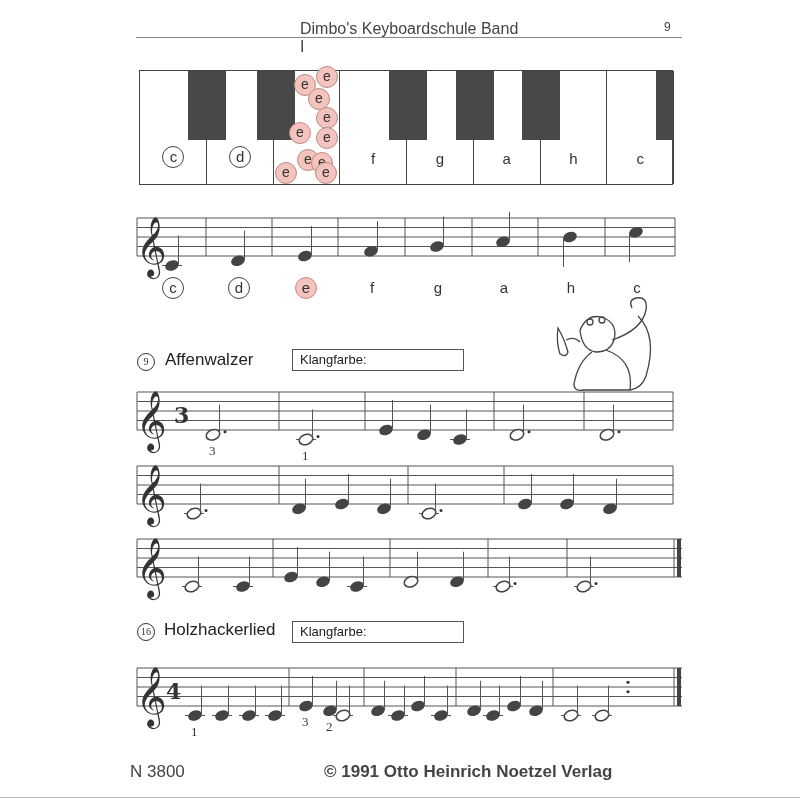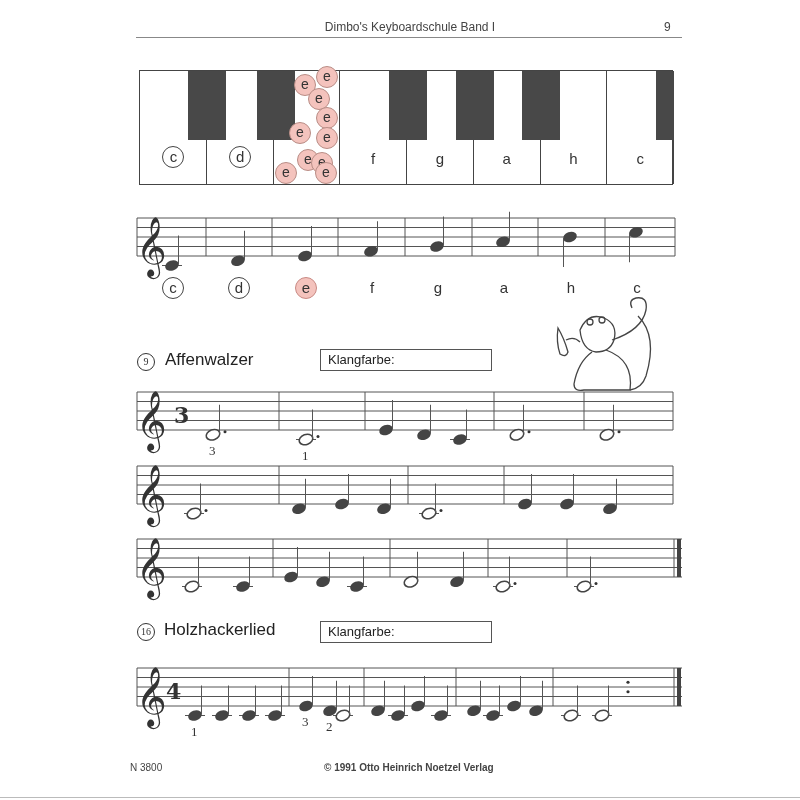--- a/index.html
+++ b/index.html
@@ -1,33 +1,33 @@
 <!DOCTYPE html>
 <html><head>
 <meta charset="utf-8">
 <style>
   html,body{margin:0;padding:0;background:#fff;}
   body{width:800px;height:800px;position:relative;overflow:hidden;font-family:"Liberation Sans",sans-serif;color:#333;}
-  .header-title{position:absolute;left:300px;top:20px;width:220px;text-align:center;font-size:12px;color:#444;}
+  .header-title{position:absolute;left:300px;top:20px;width:220px;text-align:left;font-size:16px;color:#444;}
   .page-number{position:absolute;left:664px;top:20px;font-size:12px;color:#444;}
   .header-rule{position:absolute;left:136px;top:37px;width:546px;height:1px;background:#888;}
   .keyboard{position:absolute;left:139px;top:70px;width:534px;height:115px;border:1.5px solid #444;box-sizing:border-box;}
   .white-key{position:absolute;top:0;height:100%;border-right:1.5px solid #444;box-sizing:border-box;}
   .white-key:last-child{border-right:none;}
   .black-key{position:absolute;top:0;height:69px;background:#484848;}
   .key-label{position:absolute;left:0;right:0;bottom:17px;text-align:center;font-size:15px;color:#333;}
   .circle-label{position:absolute;width:20px;height:20px;border:1px solid #444;border-radius:50%;text-align:center;line-height:19px;font-size:15px;background:#fff;}
   .pink{background:#f4c3bd;border-color:#c98a84;}
   .e-bubble{position:absolute;width:20px;height:20px;border-radius:50%;background:#f4c3bd;border:1px solid #b98d86;text-align:center;line-height:18px;font-size:14px;color:#333;}
   svg{position:absolute;left:0;top:0;}
   .note-name{position:absolute;top:279px;font-size:15px;color:#333;text-align:center;width:22px;}
   .piece-num{position:absolute;width:16px;height:16px;border:1px solid #333;border-radius:50%;font-size:10px;line-height:16px;text-align:center;font-family:"Liberation Serif",serif;}
   .piece-title{position:absolute;font-size:17px;color:#222;}
-  .klang-box{position:absolute;width:172px;height:22px;border:1px solid #555;box-sizing:border-box;font-size:13px;line-height:20px;padding-left:7px;color:#222;margin-left:28px;}
-  .footer{position:absolute;top:762px;font-size:10px;color:#444;}
+  .klang-box{position:absolute;width:172px;height:22px;border:1px solid #555;box-sizing:border-box;font-size:13px;line-height:20px;padding-left:7px;color:#222;}
+  .footer{position:absolute;top:762px;font-size:17px;color:#444;}
   .bottom-rule{position:absolute;left:0;top:797px;width:800px;height:1px;background:#bbb;}
 </style>
 </head>
 <body>
 
 <div class="header-title">Dimbo's Keyboardschule Band I</div>
 <div class="page-number">9</div>
 <div class="header-rule"></div>
 
 <div class="keyboard" id="keyboard">

